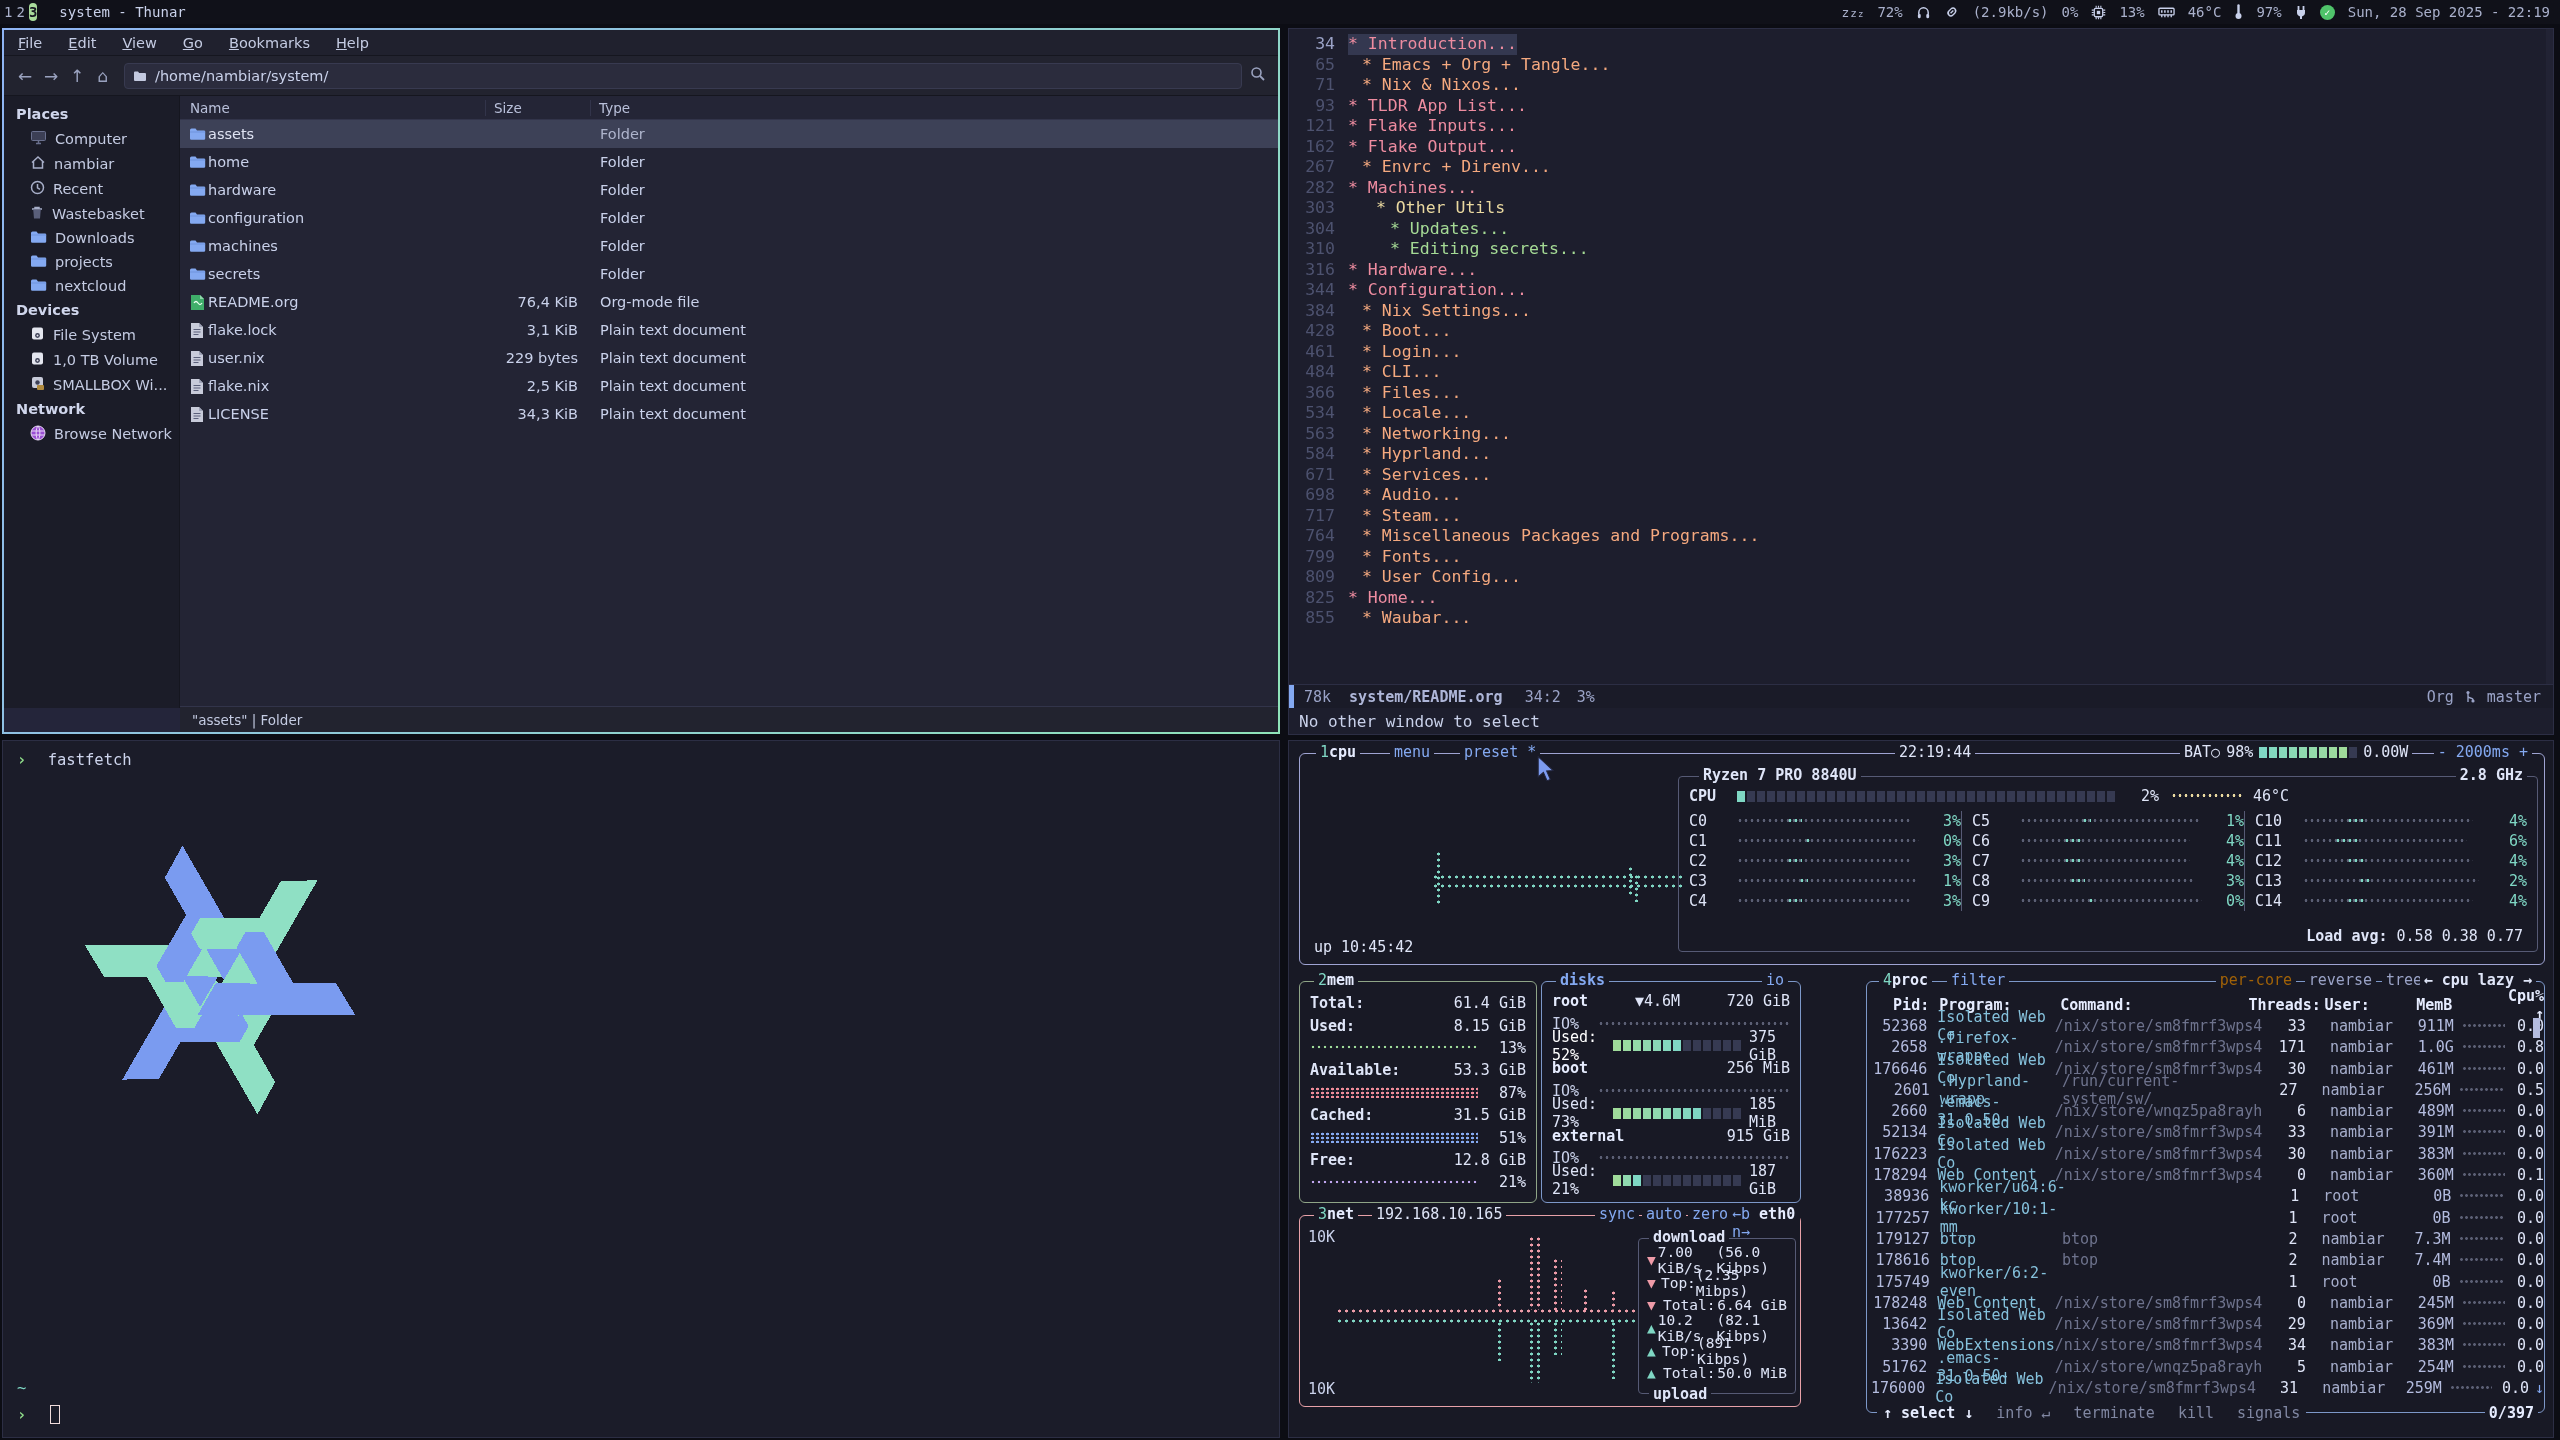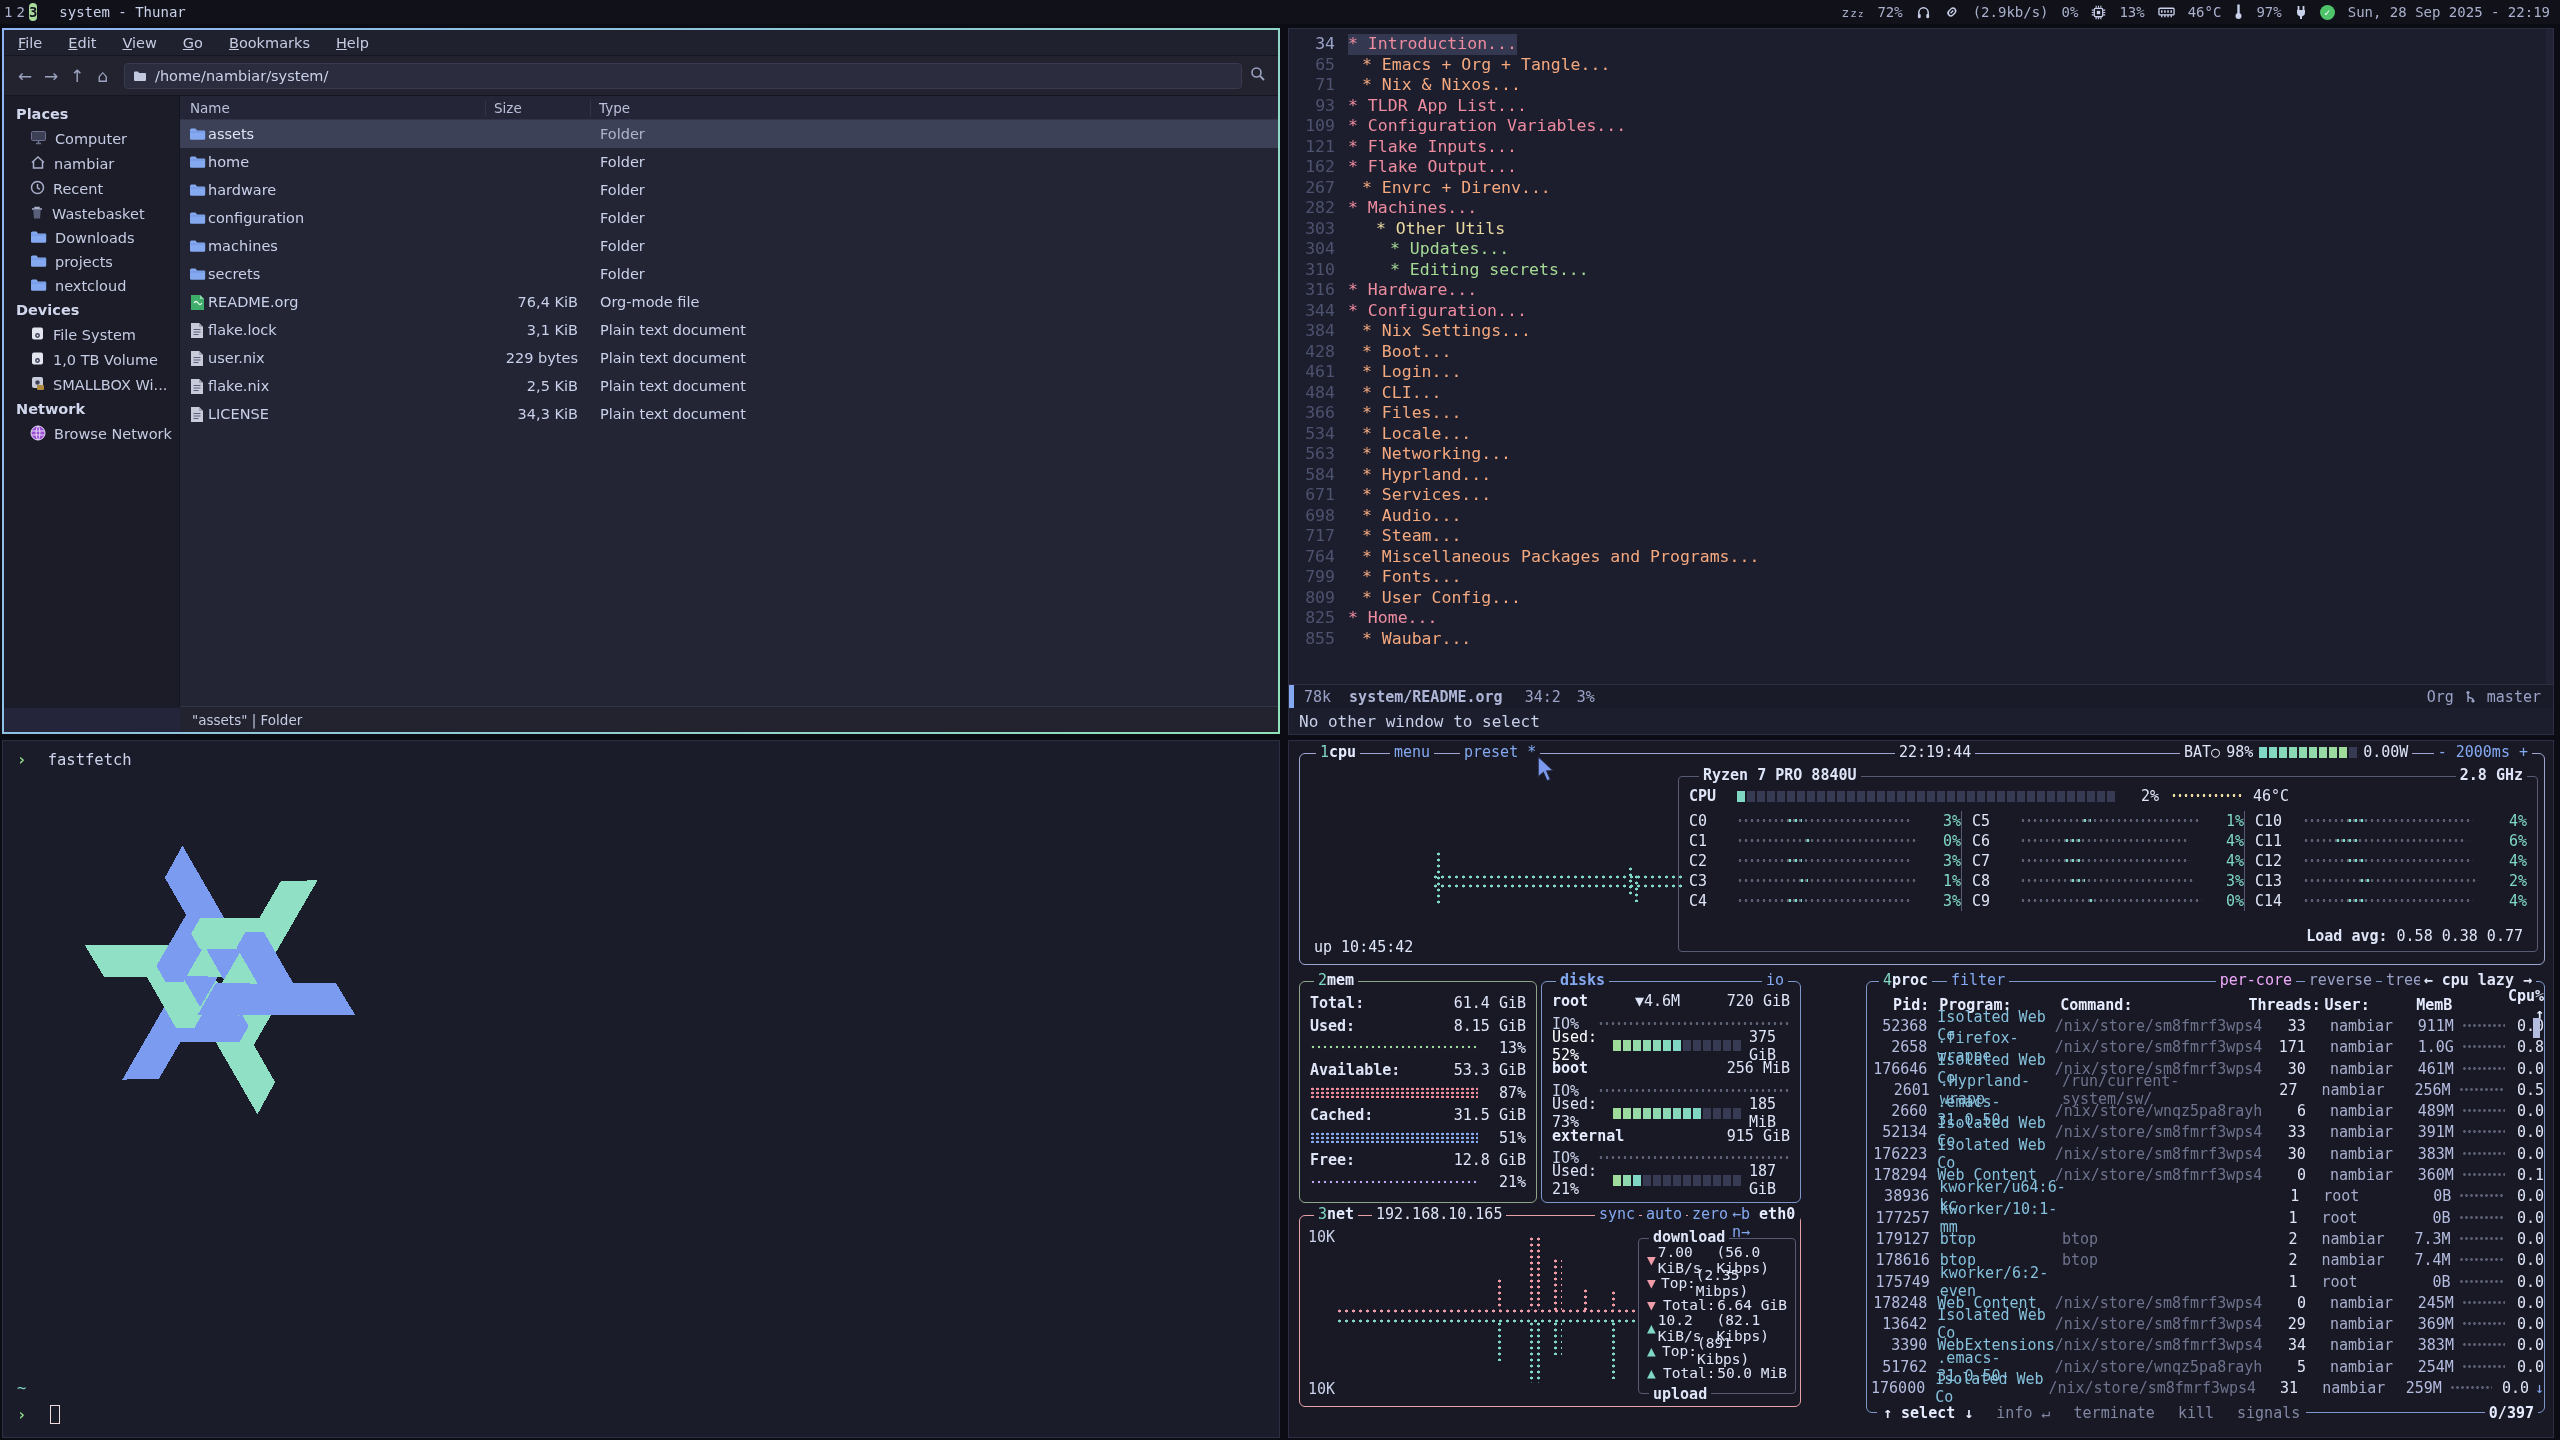--- a/index.html
+++ b/index.html
@@ -395,21 +395,20 @@
     <span>"assets"  |  Folder</span>
   </div>
 </div>
 
 <div id="emacs" class="win">
   <div id="ebuf">
       <div class="eline"><span class="ln cur">34</span><span class="hl1 cursorline" style="padding-left: 0px;">* Introduction...</span></div>
       <div class="eline"><span class="ln">65</span><span class="hl2" style="padding-left: 14px;">* Emacs + Org + Tangle...</span></div>
       <div class="eline"><span class="ln">71</span><span class="hl2" style="padding-left: 14px;">* Nix &amp; Nixos...</span></div>
       <div class="eline"><span class="ln">93</span><span class="hl1" style="padding-left: 0px;">* TLDR App List...</span></div>
-      <div class="eline"><span class="ln">109</span><span class="hl1" style="padding-left: 0px;">* Configuration Variables...</span></div>
       <div class="eline"><span class="ln">121</span><span class="hl1" style="padding-left: 0px;">* Flake Inputs...</span></div>
       <div class="eline"><span class="ln">162</span><span class="hl1" style="padding-left: 0px;">* Flake Output...</span></div>
       <div class="eline"><span class="ln">267</span><span class="hl2" style="padding-left: 14px;">* Envrc + Direnv...</span></div>
       <div class="eline"><span class="ln">282</span><span class="hl1" style="padding-left: 0px;">* Machines...</span></div>
       <div class="eline"><span class="ln">303</span><span class="hl3" style="padding-left: 28px;">* Other Utils</span></div>
       <div class="eline"><span class="ln">304</span><span class="hl4" style="padding-left: 42px;">* Updates...</span></div>
       <div class="eline"><span class="ln">310</span><span class="hl4" style="padding-left: 42px;">* Editing secrets...</span></div>
       <div class="eline"><span class="ln">316</span><span class="hl1" style="padding-left: 0px;">* Hardware...</span></div>
       <div class="eline"><span class="ln">344</span><span class="hl1" style="padding-left: 0px;">* Configuration...</span></div>
       <div class="eline"><span class="ln">384</span><span class="hl2" style="padding-left: 14px;">* Nix Settings...</span></div>
@@ -872,21 +871,21 @@
             <span style="color:#dfe5f8;">Total:</span>
             <span style="margin-left:auto;color:#dfe5f8;">50.0 MiB</span>
           </div>
         </div>
     </div>
   </div>
 
   <div class="bbox" id="procbox" style="left:577px;top:240px;width:679px;height:432px;border-color:#7d98c9;">
     <span class="btitle" style="left:12px;"><span class="sup">4</span><b>proc</b></span>
     <span class="btitle opt" style="left:80px;">filter</span>
-    <span class="btitle" style="right:248px;color:#f0abfc;">per-core</span>
+    <span class="btitle" style="right:248px;color:#a16207;">per-core</span>
     <span class="btitle" style="right:168px;color:#9aa3c7;">reverse</span>
     <span class="btitle" style="right:118px;color:#9aa3c7;">tree</span>
     <span class="btitle" style="right:8px;color:#dfe5f8;font-weight:bold;">← cpu lazy →</span>
 
     <div class="procrow phead" style="margin-top:12px;">
       <span class="pc-pid phead">Pid:</span>
       <span class="pc-prog phead" style="color:#e6ecff;">Program:</span>
       <span class="pc-cmd phead" style="color:#e6ecff;">Command:</span>
       <span class="pc-thr phead">Threads:</span>
       <span class="pc-user phead" style="color:#e6ecff;">User:</span>

